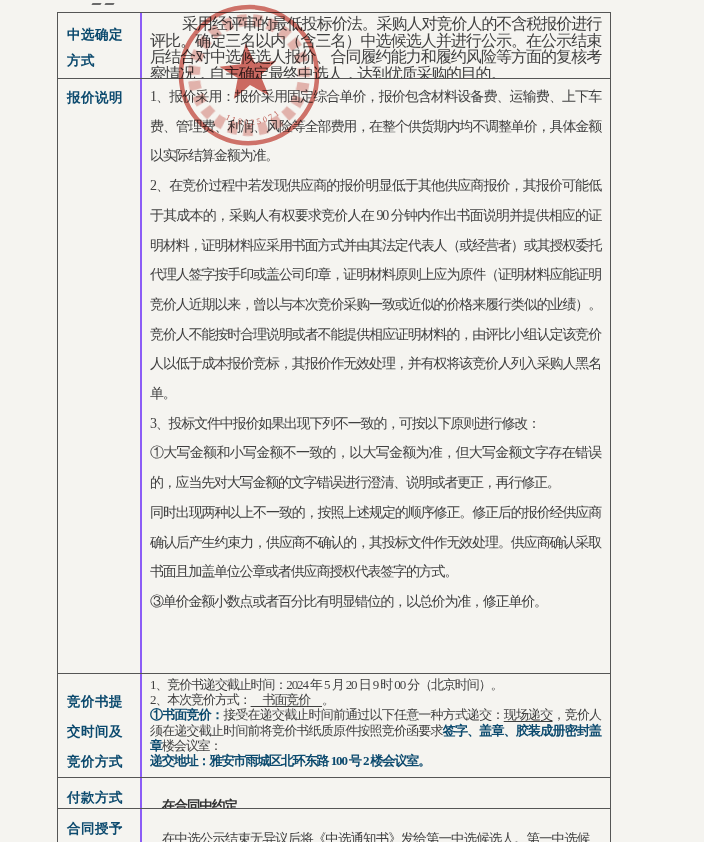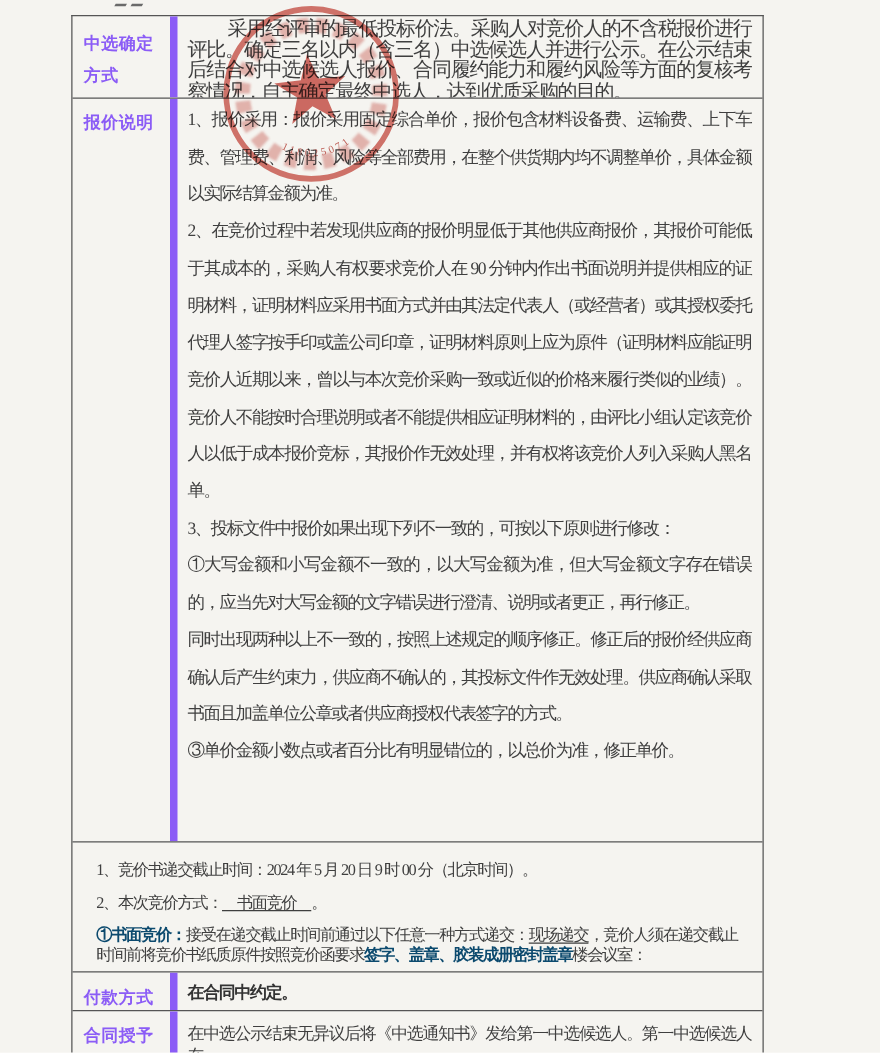--- a/index.html
+++ b/index.html
@@ -9,48 +9,48 @@
     font-family:"Liberation Serif","DejaVu Serif",serif;
     color:#3f3f3f;
   }
   .doc-table{
     position:absolute;left:57px;top:12px;width:554px;
     border-top:1px solid #555;border-left:1px solid #555;border-right:1px solid #555;
     box-sizing:border-box;background:transparent;
   }
   .row{display:flex;border-bottom:1px solid #555;box-sizing:border-box;overflow:hidden;}
   .label-cell{
-    width:84px;flex:0 0 84px;border-right:6px solid #8b5cf6;box-sizing:border-box;
-    font-weight:bold;color:#8b5cf6;
+    width:84px;flex:0 0 84px;border-right:2px solid #8b5cf6;box-sizing:border-box;
+    font-weight:bold;color:#0c4a6e;
     font-size:13.5px;letter-spacing:.5px;line-height:26px;
     padding:9px 6px 0 9px;
     font-family:Liberation Serif, serif;
   }
   .content-cell{flex:1;box-sizing:border-box;padding:0 9px 0 8px;text-align:justify;}
   
   .r1{height:66px;}
   .r1 .content-cell{font-size:16px;letter-spacing:-1.2px;line-height:16.5px;padding-top:3px;}
   .r1 .content-cell p{margin:0;text-indent:2em;}
   
   .r2{height:595px;justify-content:flex-end;}
   .r2 .label-cell{padding-top:6px;}
   .r2 .content-cell{font-size:14px;letter-spacing:-1.2px;line-height:29.7px;padding-top:3px;}
   .r2 .content-cell p{margin:0;}
   
   .r3{height:104px;}
   .r3 .label-cell{padding-top:13px;line-height:30px;}
   .r3 .content-cell{font-size:13px;letter-spacing:-1.1px;line-height:15.2px;padding-top:3px;}
-  .r3 .content-cell p{margin:11px;}
+  .r3 .content-cell p{margin:0;}
   
   .r4{height:31px;}
   .r4 .label-cell,.r5 .label-cell{padding-top:7px;}
   .r4 .content-cell{font-size:13.5px;letter-spacing:-1px;font-weight:bold;padding-top:7px;color:#333;}
   .r5{height:41px;border-bottom:none;}
   .r5 .content-cell{font-size:13.5px;letter-spacing:-1.2px;padding-top:9px;}
-  .r5 .content-cell p,.r4 .content-cell p{margin:0;}
+  .r5 .content-cell p,.r4 .content-cell p{margin:12px;}
   .seg-b{font-weight:bold;color:#0c4a6e;}
   .seg-u{text-decoration:underline;text-underline-offset:2px;}
   
   .seal{
     position:absolute;left:177px;top:2px;width:146px;height:147px;
     mix-blend-mode:multiply;opacity:.85;pointer-events:none;
     transform:rotate(-6deg);
   }
   
   .top-frag{position:absolute;left:92px;top:1px;width:26px;height:6px;}
@@ -80,20 +80,21 @@
       <p>1、报价采用：报价采用固定综合单价，报价包含材料设备费、运输费、上下车费、管理费、利润、风险等全部费用，在整个供货期内均不调整单价，具体金额以实际结算金额为准。</p>
       <p>2、在竞价过程中若发现供应商的报价明显低于其他供应商报价，其报价可能低于其成本的，采购人有权要求竞价人在 90 分钟内作出书面说明并提供相应的证明材料，证明材料应采用书面方式并由其法定代表人（或经营者）或其授权委托代理人签字按手印或盖公司印章，证明材料原则上应为原件（证明材料应能证明竞价人近期以来，曾以与本次竞价采购一致或近似的价格来履行类似的业绩）。竞价人不能按时合理说明或者不能提供相应证明材料的，由评比小组认定该竞价人以低于成本报价竞标，其报价作无效处理，并有权将该竞价人列入采购人黑名单。</p>
       <p>3、投标文件中报价如果出现下列不一致的，可按以下原则进行修改：</p>
       <p>①大写金额和小写金额不一致的，以大写金额为准，但大写金额文字存在错误的，应当先对大写金额的文字错误进行澄清、说明或者更正，再行修正。</p>
       <p>同时出现两种以上不一致的，按照上述规定的顺序修正。修正后的报价经供应商确认后产生约束力，供应商不确认的，其投标文件作无效处理。供应商确认采取书面且加盖单位公章或者供应商授权代表签字的方式。</p>
       <p>③单价金额小数点或者百分比有明显错位的，以总价为准，修正单价。</p>
     </div>
   </div>
 
   <div class="row r3">
+    <div class="label-cell">竞价书提交时间及竞价方式</div>
     <div class="content-cell">
       <p><span>1、竞价书递交截止时间：2024 年 5 月 20 日 9 时 00 分（北京时间）。</span></p>
       <p><span>2、本次竞价方式：</span><span class="seg-u">　书面竞价　</span><span>。</span></p>
       <p><span class="seg-b">①书面竞价：</span><span>接受在递交截止时间前通过以下任意一种方式递交：</span><span class="seg-u">现场递交</span><span>，竞价人须在递交截止时间前将竞价书纸质原件按照竞价函要求</span><span class="seg-b">签字、盖章、胶装成册密封盖章</span><span>楼会议室：</span></p>
       <p><span class="seg-b">递交地址：雅安市雨城区北环东路 100 号 2 楼会议室。</span></p>
     </div>
   </div>
 
   <div class="row r4">
     <div class="label-cell">付款方式</div>

